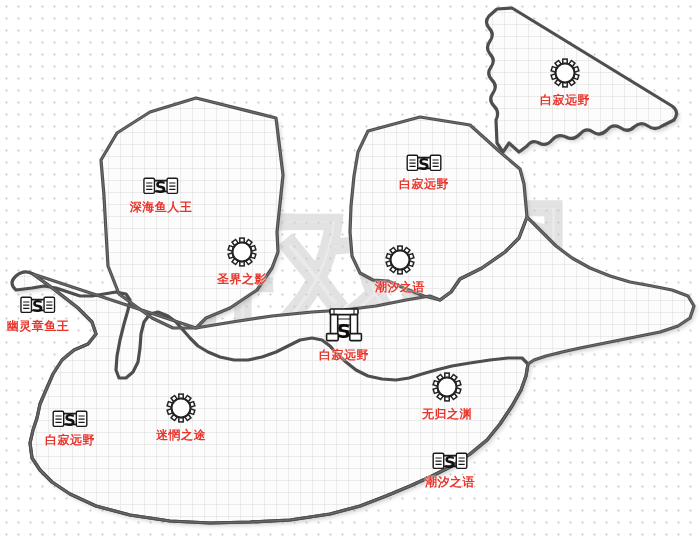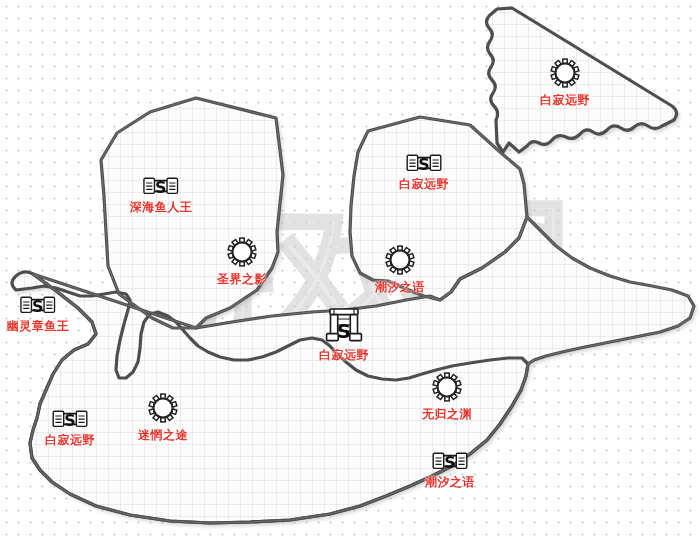--- a/index.html
+++ b/index.html
@@ -488,21 +488,21 @@
             <rect x="21.68" y="24.27" width="4.4" height="4.4" fill="#ffffff" stroke="#222" stroke-width="1.5" transform="rotate(144.0 23.88 26.47)"></rect>
             <rect x="14.80" y="26.50" width="4.4" height="4.4" fill="#ffffff" stroke="#222" stroke-width="1.5" transform="rotate(180.0 17.00 28.70)"></rect>
             <rect x="7.92" y="24.27" width="4.4" height="4.4" fill="#ffffff" stroke="#222" stroke-width="1.5" transform="rotate(216.0 10.12 26.47)"></rect>
             <rect x="3.67" y="18.42" width="4.4" height="4.4" fill="#ffffff" stroke="#222" stroke-width="1.5" transform="rotate(252.0 5.87 20.62)"></rect>
             <rect x="3.67" y="11.18" width="4.4" height="4.4" fill="#ffffff" stroke="#222" stroke-width="1.5" transform="rotate(288.0 5.87 13.38)"></rect>
             <rect x="7.92" y="5.33" width="4.4" height="4.4" fill="#ffffff" stroke="#222" stroke-width="1.5" transform="rotate(324.0 10.12 7.53)"></rect>
     <circle cx="17" cy="17" r="9.5" fill="#ffffff" stroke="#222" stroke-width="2.1"></circle>
   </svg></span>
         <span class="label">无归之渊</span>
       </div>
-      <div class="marker" style="left: 163px; top: 391px;">
+      <div class="marker" style="left: 181px; top: 391px;">
         <span class="glyph"><svg width="34" height="34" viewBox="0 0 34 34">
     <rect x="14.80" y="3.10" width="4.4" height="4.4" fill="#ffffff" stroke="#222" stroke-width="1.5" transform="rotate(0.0 17.00 5.30)"></rect>
             <rect x="21.68" y="5.33" width="4.4" height="4.4" fill="#ffffff" stroke="#222" stroke-width="1.5" transform="rotate(36.0 23.88 7.53)"></rect>
             <rect x="25.93" y="11.18" width="4.4" height="4.4" fill="#ffffff" stroke="#222" stroke-width="1.5" transform="rotate(72.0 28.13 13.38)"></rect>
             <rect x="25.93" y="18.42" width="4.4" height="4.4" fill="#ffffff" stroke="#222" stroke-width="1.5" transform="rotate(108.0 28.13 20.62)"></rect>
             <rect x="21.68" y="24.27" width="4.4" height="4.4" fill="#ffffff" stroke="#222" stroke-width="1.5" transform="rotate(144.0 23.88 26.47)"></rect>
             <rect x="14.80" y="26.50" width="4.4" height="4.4" fill="#ffffff" stroke="#222" stroke-width="1.5" transform="rotate(180.0 17.00 28.70)"></rect>
             <rect x="7.92" y="24.27" width="4.4" height="4.4" fill="#ffffff" stroke="#222" stroke-width="1.5" transform="rotate(216.0 10.12 26.47)"></rect>
             <rect x="3.67" y="18.42" width="4.4" height="4.4" fill="#ffffff" stroke="#222" stroke-width="1.5" transform="rotate(252.0 5.87 20.62)"></rect>
             <rect x="3.67" y="11.18" width="4.4" height="4.4" fill="#ffffff" stroke="#222" stroke-width="1.5" transform="rotate(288.0 5.87 13.38)"></rect>

